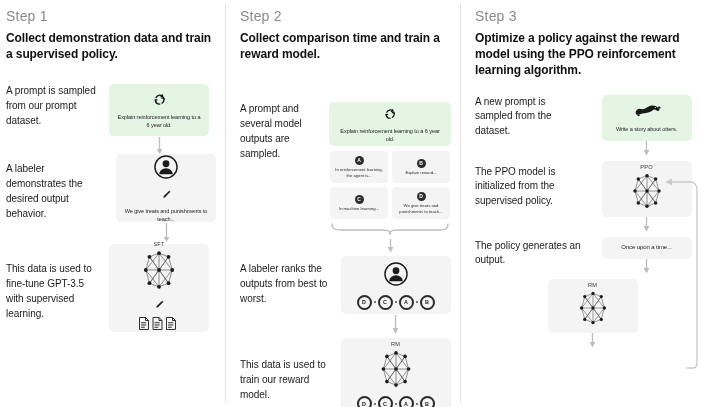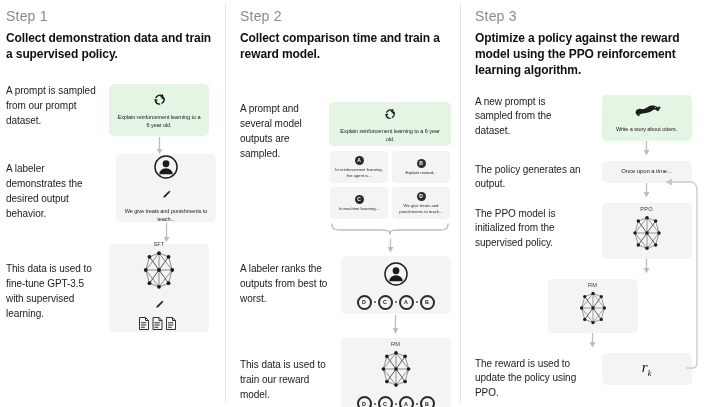--- a/index.html
+++ b/index.html
@@ -364,35 +364,20 @@
           <span class="arrow">
             <svg width="9" height="16" viewBox="0 0 9 16">
                 <path d="M4.5 0 L4.5 10" stroke="#bdbdbd" stroke-width="1.3"></path>
                 <path d="M1.6 9 L4.5 14.5 L7.4 9 Z" fill="#bdbdbd"></path>
               </svg>
           </span>
         </div>
       </div>
 
       <div class="row">
-        <div class="txt" style="padding-top:2px;">The policy generates an output.</div>
-        <div class="fig">
-          <div class="card" style="width:90px;height:22px;padding:3px;">
-            <div class="card-cap" style="margin-top:0;font-size:6px;">Once upon a time...</div>
-          </div>
-          <span class="arrow">
-            <svg width="9" height="16" viewBox="0 0 9 16">
-                <path d="M4.5 0 L4.5 10" stroke="#bdbdbd" stroke-width="1.3"></path>
-                <path d="M1.6 9 L4.5 14.5 L7.4 9 Z" fill="#bdbdbd"></path>
-              </svg>
-          </span>
-        </div>
-      </div>
-
-      <div class="row">
         <div class="txt" style="padding-top:4px;">The PPO model is initialized from the supervised policy.</div>
         <div class="fig">
           <div class="card" style="width:90px;height:56px;padding:4px;">
             <div class="card-top-label">PPO</div>
             <span>
               <svg width="40" height="38" viewBox="0 0 60 56">
                 <g stroke="#555" stroke-width="0.9" fill="none">
                   <path d="M17 10 L30 5 L43 10 L48 28 L43 46 L30 51 L17 46 L12 28 Z"></path>
                   <path d="M17 10 L43 46 M43 10 L17 46 M12 28 L48 28 M30 5 L30 51"></path>
                   <path d="M17 10 L30 28 L43 10 M17 46 L30 28 L43 46 M12 28 L30 5 M12 28 L30 51 M48 28 L30 5 M48 28 L30 51"></path>
@@ -414,20 +399,35 @@
           <span class="arrow">
             <svg width="9" height="16" viewBox="0 0 9 16">
                 <path d="M4.5 0 L4.5 10" stroke="#bdbdbd" stroke-width="1.3"></path>
                 <path d="M1.6 9 L4.5 14.5 L7.4 9 Z" fill="#bdbdbd"></path>
               </svg>
           </span>
         </div>
       </div>
 
       <div class="row">
+        <div class="txt" style="padding-top:2px;">The policy generates an output.</div>
+        <div class="fig">
+          <div class="card" style="width:90px;height:22px;padding:3px;">
+            <div class="card-cap" style="margin-top:0;font-size:6px;">Once upon a time...</div>
+          </div>
+          <span class="arrow">
+            <svg width="9" height="16" viewBox="0 0 9 16">
+                <path d="M4.5 0 L4.5 10" stroke="#bdbdbd" stroke-width="1.3"></path>
+                <path d="M1.6 9 L4.5 14.5 L7.4 9 Z" fill="#bdbdbd"></path>
+              </svg>
+          </span>
+        </div>
+      </div>
+
+      <div class="row">
         <div class="fig">
           <div class="card" style="width:90px;height:54px;padding:4px;">
             <div class="card-top-label">RM</div>
             <span>
               <svg width="38" height="36" viewBox="0 0 60 56">
                 <g stroke="#555" stroke-width="0.9" fill="none">
                   <path d="M17 10 L30 5 L43 10 L48 28 L43 46 L30 51 L17 46 L12 28 Z"></path>
                   <path d="M17 10 L43 46 M43 10 L17 46 M12 28 L48 28 M30 5 L30 51"></path>
                   <path d="M17 10 L30 28 L43 10 M17 46 L30 28 L43 46 M12 28 L30 5 M12 28 L30 51 M48 28 L30 5 M48 28 L30 51"></path>
                 </g>
@@ -447,28 +447,20 @@
           </div>
           <span class="arrow">
             <svg width="9" height="16" viewBox="0 0 9 16">
                 <path d="M4.5 0 L4.5 10" stroke="#bdbdbd" stroke-width="1.3"></path>
                 <path d="M1.6 9 L4.5 14.5 L7.4 9 Z" fill="#bdbdbd"></path>
               </svg>
           </span>
         </div>
       </div>
 
-      <div class="row">
-        <div class="txt" style="padding-top:4px;">The reward is used to update the policy using PPO.</div>
-        <div class="fig">
-          <div class="card" style="width:90px;height:32px;padding:3px;">
-            <div class="rk"><span>r</span><sub>k</sub></div>
-          </div>
-        </div>
-      </div>
 
     </div>
 
     <span class="feedback-line" style="left:192px;top:168px;">
       <svg width="46" height="210" viewBox="0 0 46 210" fill="none">
         <path d="M34 200 L40 200 C44 200, 44 196, 44 192 L44 22 C44 18, 42 14, 38 14 L14 14" stroke="#c9c9c9" stroke-width="1.3" fill="none" stroke-linecap="round"></path>
         <path d="M19 10.5 L12.5 14 L19 17.5 Z" fill="#c9c9c9"></path>
       </svg>
     </span>
 

